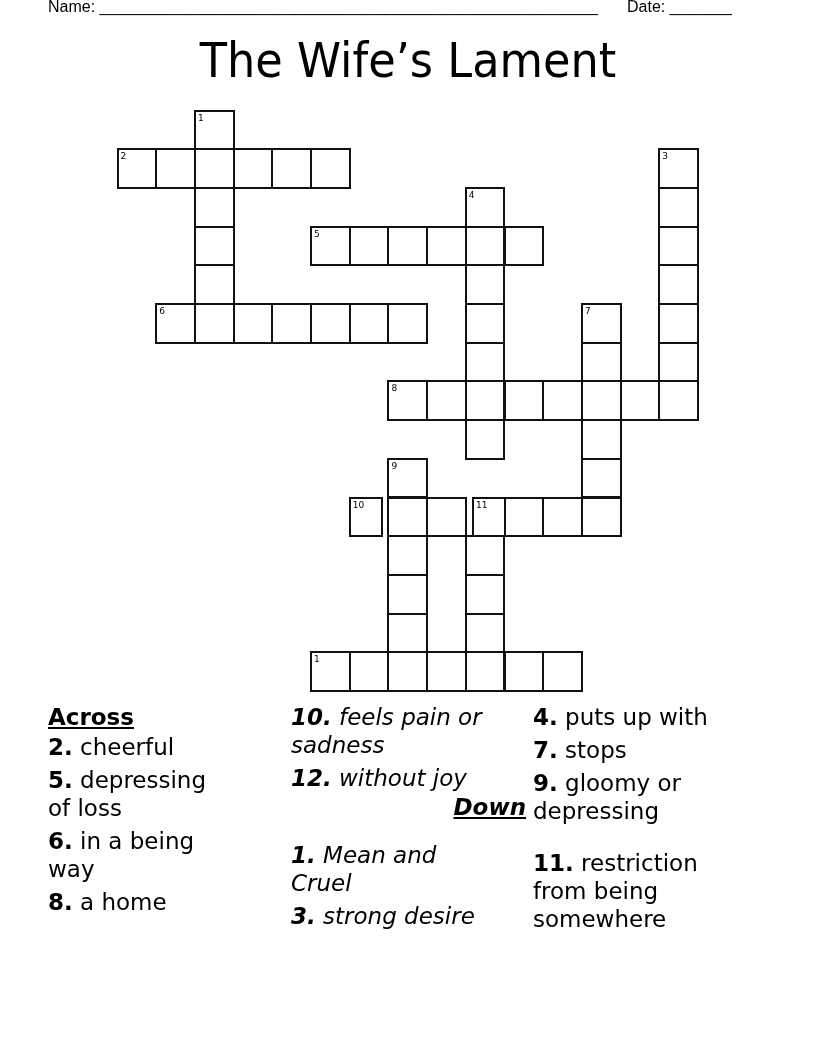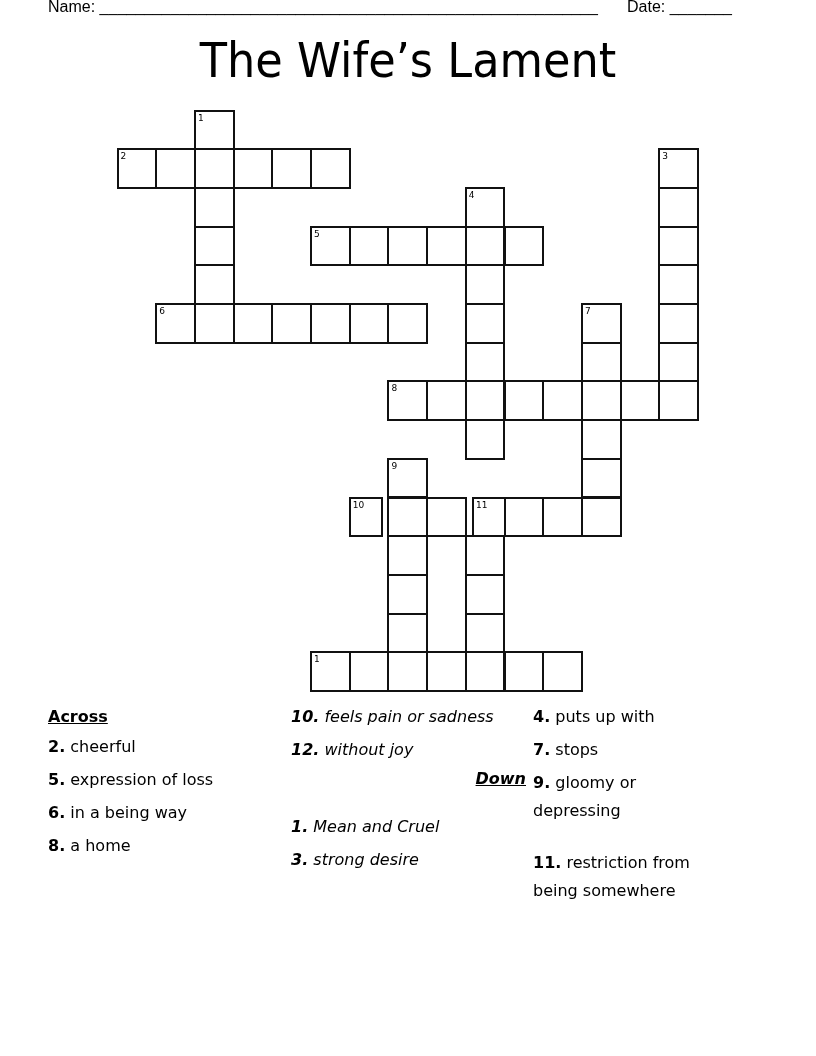--- a/index.html
+++ b/index.html
@@ -2,21 +2,21 @@
 <html><head>
 <meta charset="utf-8">
 <style>
   html, body { margin:0; padding:0; background:#fff; }
   body { width:816px; height:1056px; position:relative; overflow:hidden; font-family:"DejaVu Sans", sans-serif; color:#000; }
   .hdr { position:absolute; top:-2px; font-family:"Liberation Sans", sans-serif; font-size:16px; white-space:nowrap; }
   .title { position:absolute; top:32px; left:0; width:816px; text-align:center; font-family:"DejaVu Sans", sans-serif; font-size:48px; letter-spacing:0px; transform:scaleX(0.93); }
   #grid { position:absolute; left:0; top:0; width:816px; height:700px; }
   .cell { position:absolute; width:38.7px; height:38.7px; box-sizing:border-box; border:2px solid #111; background:#fff; }
   .num { position:absolute; left:2px; top:1px; font-size:9px; line-height:10px; font-family:"DejaVu Sans", sans-serif; }
-  .col { position:absolute; top:703px; width:235px; font-size:16px; line-height:28px; font-family:"DejaVu Sans", sans-serif; }
+  .col { position:absolute; top:703px; width:235px; font-size:23px; line-height:28px; font-family:"DejaVu Sans", sans-serif; }
   .col .sec { font-weight:bold; text-decoration:underline; margin-bottom:2px; }
   .col .clue { margin-bottom:5px; }
   .col .clue b { font-weight:bold; }
 </style>
 </head>
 <body>
 
 <div class="hdr" style="left:48px;">
   <span>Name: </span><span>________________________________________________________</span>
 </div>
@@ -116,21 +116,21 @@
     </div>
     <div class="cell" style="left: 348.7px; top: 651.3px; width: 40.7px; height: 40.7px;"></div>
     <div class="cell" style="left: 426.1px; top: 651.3px; width: 40.7px; height: 40.7px;"></div>
     <div class="cell" style="left: 503.5px; top: 651.3px; width: 40.7px; height: 40.7px;"></div>
     <div class="cell" style="left: 542.2px; top: 651.3px; width: 40.7px; height: 40.7px;"></div>
   </div>
 
 <div class="col" style="left:48px;">
   <div class="sec">Across</div>
   <div class="clue"><b>2.</b><span> cheerful</span></div>
-  <div class="clue" style="width:180px;"><b>5.</b><span> expression of loss</span></div>
+  <div class="clue" style="width:180px;"><b>5.</b><span> depressing of loss</span></div>
   <div class="clue" style="width:180px;"><b>6.</b><span> in a being way</span></div>
   <div class="clue"><b>8.</b><span> a home</span></div>
 </div>
 
 <div class="col" style="left:291px;font-style:italic;">
   <div class="clue" style="width:225px;"><b>10.</b><span> feels pain or sadness</span></div>
   <div class="clue"><b>12.</b><span> without joy</span></div>
   <div class="sec" style="margin-top:-4px;text-align:right;">Down</div>
   <div class="clue" style="width:170px;margin-top:20px;"><b>1.</b><span> Mean and Cruel</span></div>
   <div class="clue"><b>3.</b><span> strong desire</span></div>

